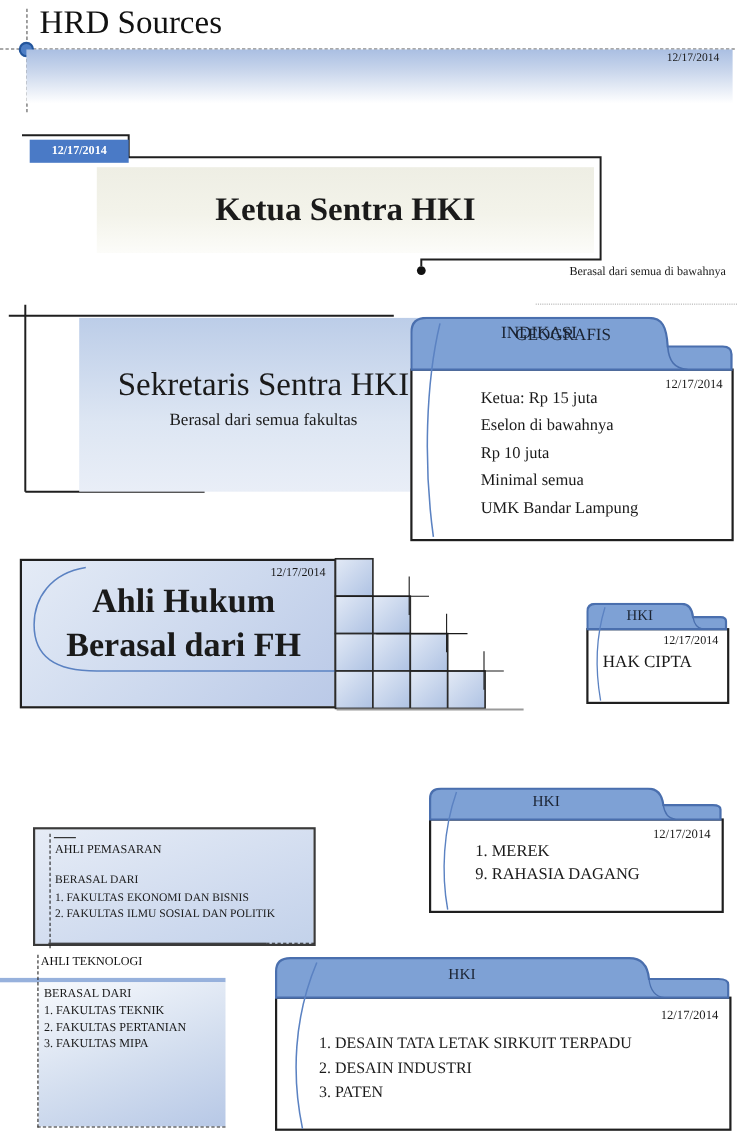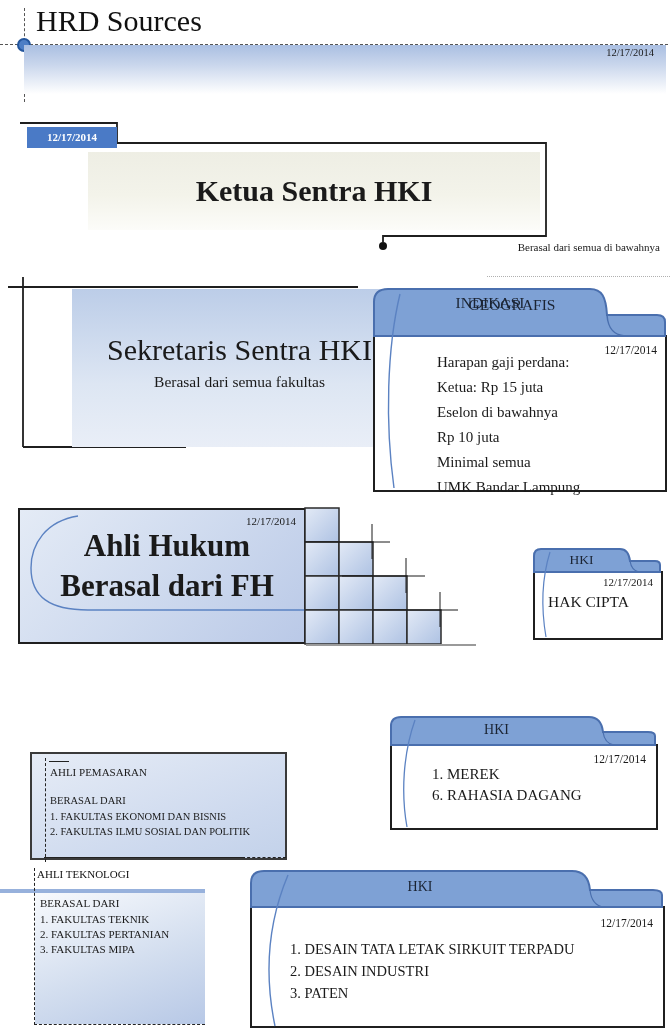--- a/index.html
+++ b/index.html
@@ -102,21 +102,20 @@
     <div class="folder-body" style="top:47px;height:157px"></div>
     <svg class="folder-svg" width="294" height="205" viewBox="0 0 294 205">
       <path d="M1,48 L1,14 Q1,1 15,1 L217,1 C229,1 233,9 234,27 L284,27 Q292,27 292,34 L292,48 Z" fill="#7ea1d5" stroke="#4a6fae" stroke-width="2"></path>
       <path d="M234,27 C235,40 240,47 252,48" fill="none" stroke="#4a6fae" stroke-width="1.5"></path>
       <path d="M27,6 C14,60 12,135 21,200" fill="none" stroke="#5b82c2" stroke-width="1.4"></path>
     </svg>
     <div class="tab-label txt" style="left:0;top:6px;width:234px;font-size:15.5px">INDIKASI</div>
     <div class="tab-label txt" style="left:0;top:8px;width:278px;font-size:15.5px">GEOGRAFIS</div>
     <div class="folder-date txt" style="right:10px;top:56px">12/17/2014</div>
     <div class="abs" style="left:64px;top:62px;font-size:15px;line-height:25px">
-      <div class="txt">Harapan gaji perdana:</div>
       <div class="txt">Ketua: Rp 15 juta</div>
       <div class="txt">Eselon di bawahnya</div>
       <div class="txt">Rp 10 juta</div>
       <div class="txt">Minimal semua</div>
       <div class="txt">UMK Bandar Lampung</div>
     </div>
   </div>
 
   <div class="abs hukum-box">
     <div class="hukum-date txt">12/17/2014</div>
@@ -185,21 +184,21 @@
     <div class="folder-body" style="top:28px;height:86px"></div>
     <svg class="folder-svg" width="268" height="114" viewBox="0 0 268 114">
       <path d="M1,29 L1,10 Q1,1 11,1 L199,1 C208,1 212,7 213,16 L258,16 Q265,16 265,20 L265,29 Z" fill="#7ea1d5" stroke="#4a6fae" stroke-width="2"></path>
       <path d="M213,16 C214,23 217,28 224,29" fill="none" stroke="#4a6fae" stroke-width="1.2"></path>
       <path d="M25,4 C13,38 11,78 17,111" fill="none" stroke="#5b82c2" stroke-width="1.3"></path>
     </svg>
     <div class="tab-label txt" style="left:0;top:6px;width:213px;font-size:14px">HKI</div>
     <div class="folder-date txt" style="right:12px;top:37px">12/17/2014</div>
     <div class="abs" style="left:42px;top:48px;font-size:15px;line-height:21px">
       <div class="txt">1. MEREK</div>
-      <div class="txt">6. RAHASIA DAGANG</div>
+      <div class="txt">9. RAHASIA DAGANG</div>
     </div>
   </div>
 
   <div class="abs txt tek-title">AHLI TEKNOLOGI</div>
   <div class="abs tek-blue-line"></div>
   <div class="abs tek-grad"></div>
   <div class="abs tek-dash-v"></div>
   <div class="abs tek-dash-b"></div>
   <div class="abs txt tek-sub">BERASAL DARI</div>
   <div class="abs tek-items">

